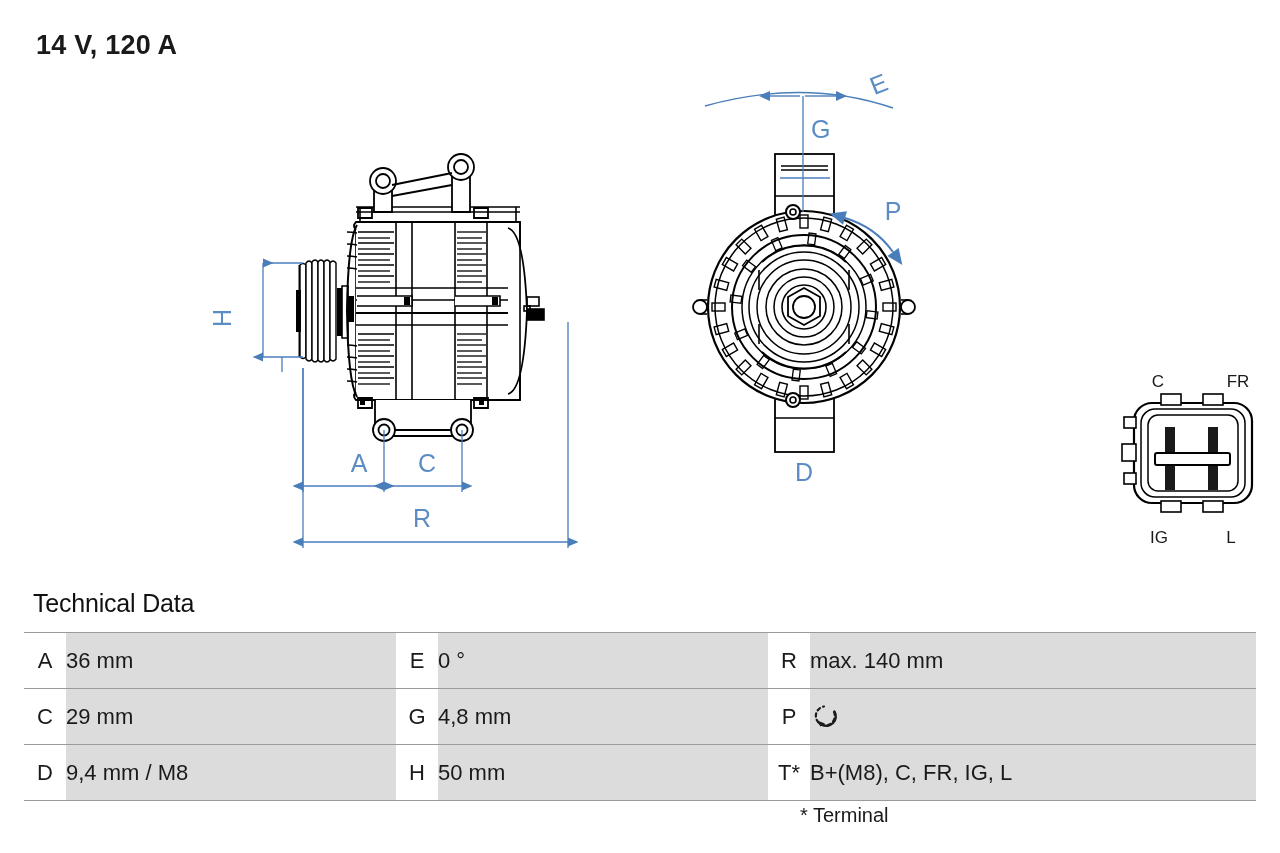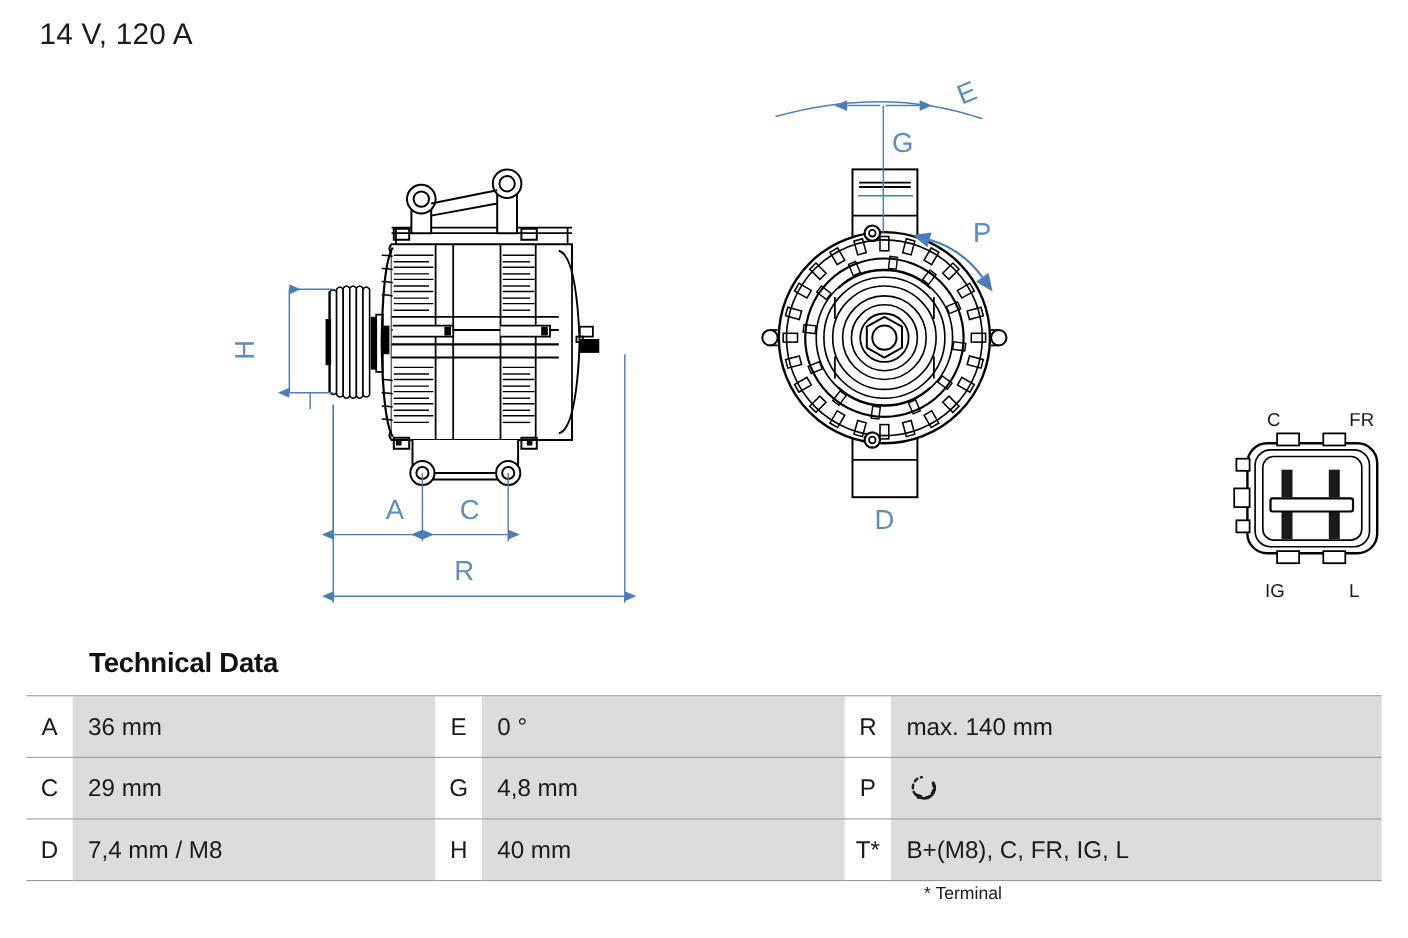--- a/index.html
+++ b/index.html
@@ -13,23 +13,23 @@
     position: relative;
     font-family: "Liberation Sans", sans-serif;
     color: #1a1a1a;
     overflow: hidden;
   }
 
   
   #page-title {
     position: absolute;
     left: 36px;
-    top: 16px;
+    top: 30px;
     font-size: 27px;
-    font-weight: 400;
+    font-weight: 700;
     letter-spacing: 0.2px;
     color: #1a1a1a;
     white-space: nowrap;
   }
 
   
   #drawing-area {
     position: absolute;
     left: 0;
     top: 0;
@@ -39,25 +39,24 @@
   #drawing-area svg {
     display: block;
   }
 
   
   #tech-data-heading {
     position: absolute;
     left: 33px;
     top: 589px;
     font-size: 25px;
-    font-weight: bold;
+    font-weight: normal;
     letter-spacing: -0.2px;
     color: #111111;
     white-space: nowrap;
-    margin-left: 48px;
   }
 
   
   #tech-table {
     position: absolute;
     left: 24px;
     top: 632px;
     width: 1232px;
     border-collapse: collapse;
     table-layout: fixed;
@@ -74,43 +73,42 @@
   }
   #tech-table tr:last-child td {
     border-bottom: 1px solid #9a9a9a;
   }
   #tech-table td.k {
     background: #ffffff;
     text-align: center;
     width: 42px;
   }
   #tech-table td.v {
-    padding-left: 14px;
   }
   .col-a { width: 42px; }
   .col-b { width: 330px; }
   .col-c { width: 42px; }
   .col-d { width: 330px; }
   .col-e { width: 42px; }
   .col-f { width: auto; }
 
   
   .rot-icon {
     display: inline-block;
     width: 34px;
     height: 30px;
     vertical-align: middle;
   }
 
   
   #footnote {
     position: absolute;
-    left: 840px;
+    left: 800px;
     top: 804px;
-    font-size: 16px;
+    font-size: 20px;
     color: #1a1a1a;
     white-space: nowrap;
   }
 
   
   .dim-label {
     font-family: "Liberation Sans", sans-serif;
     font-size: 25px;
     fill: #5b8cc4;
   }
@@ -555,22 +553,22 @@
       <td class="v">
         <svg class="rot-icon" viewBox="0 0 34 30">
           <path d="M24,10 A9.5,9.5 0 1,1 14,4.5" fill="none" stroke="#1a1a1a" stroke-width="2.2" stroke-dasharray="3.2 3.4" stroke-linecap="round"></path>
           <path d="M24.5,9.5 A9.5,9.5 0 0,1 11.5,22.5" fill="none" stroke="#1a1a1a" stroke-width="2.4" stroke-linecap="round"></path>
           <path d="M6,18 L15,21.5 L10.5,24.5 Z" fill="#1a1a1a"></path>
         </svg>
       </td>
     </tr>
     <tr>
       <td class="k">D</td>
-      <td class="v">7,4 mm / M8</td>
+      <td class="v">9,4 mm / M8</td>
       <td class="k">H</td>
-      <td class="v">40 mm</td>
+      <td class="v">50 mm</td>
       <td class="k">T*</td>
       <td class="v">B+(M8), C, FR, IG, L</td>
     </tr>
   </tbody>
 </table>
 
 <div id="footnote">* Terminal</div>
 
 </body></html>

